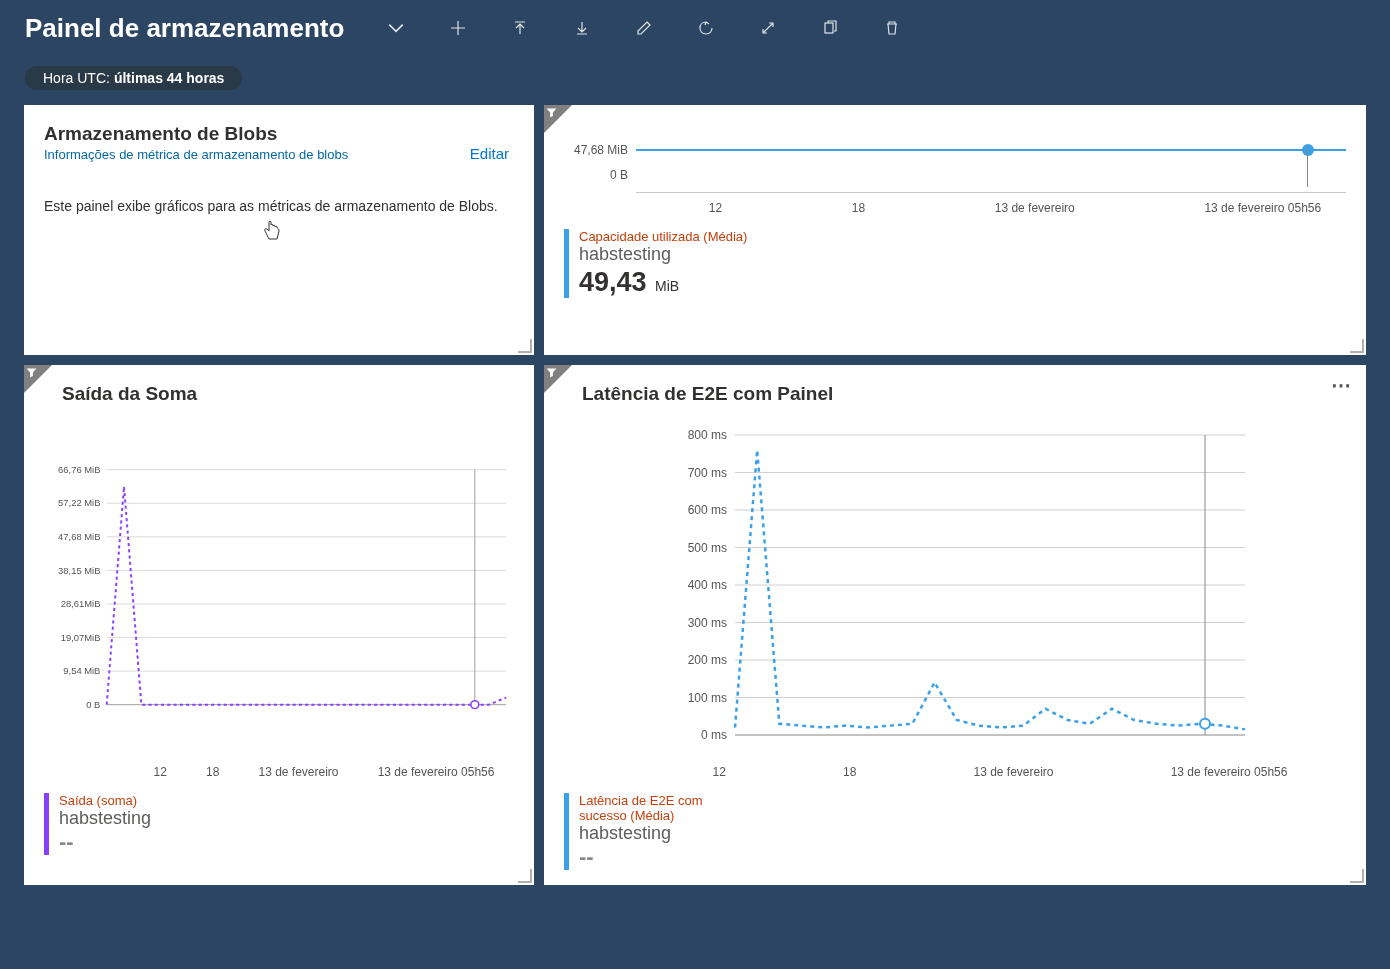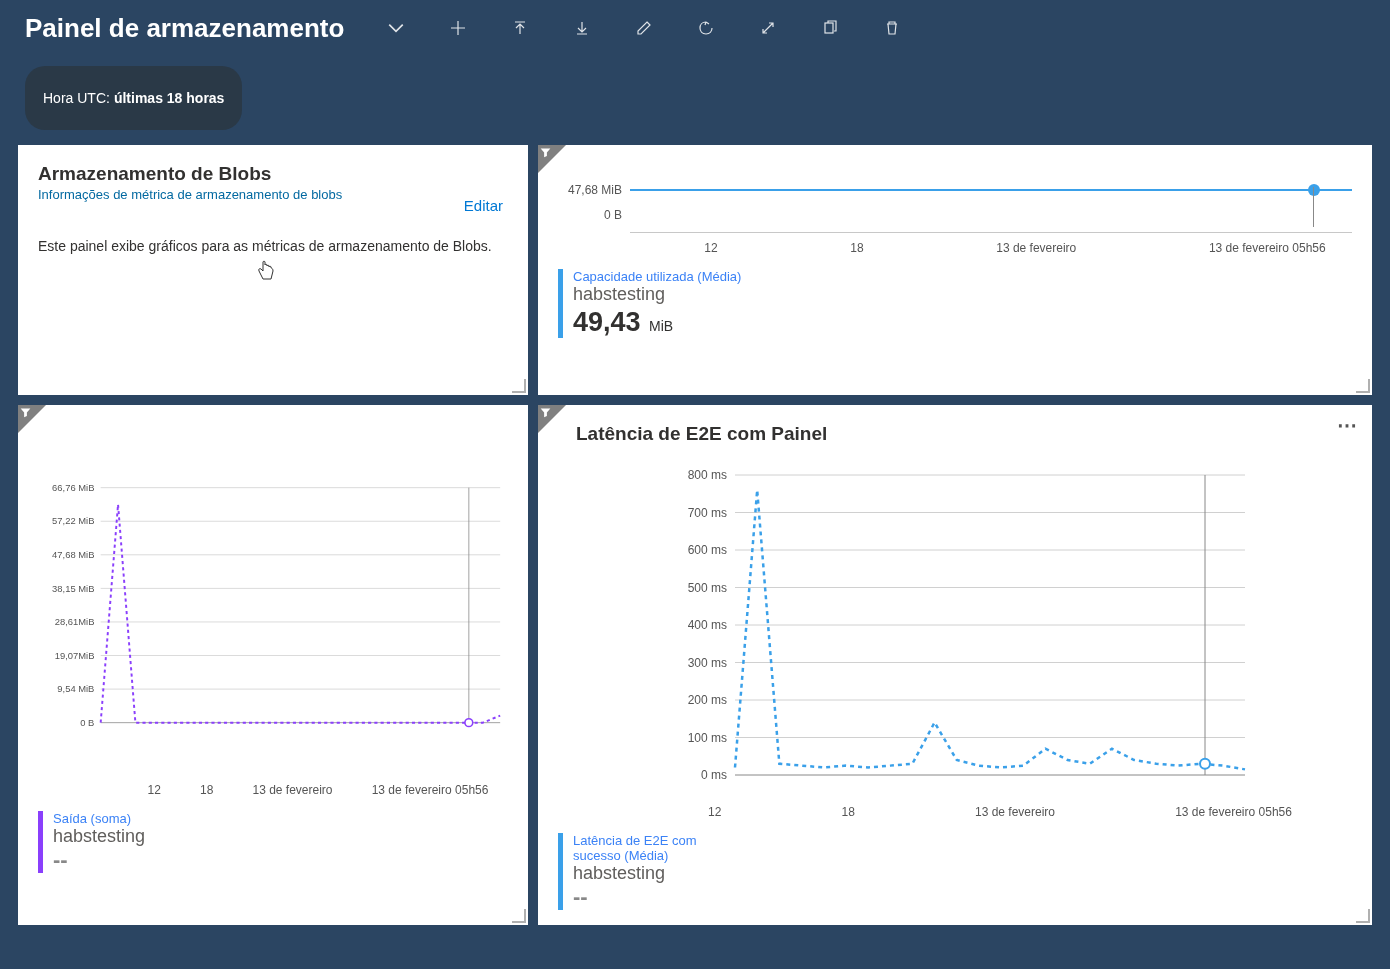--- a/index.html
+++ b/index.html
@@ -32,44 +32,44 @@
     color: #fff;
     cursor: pointer;
     opacity: 0.85;
   }
   .header-icon svg { width: 16px; height: 16px; }
   .chev svg { width: 18px; height: 18px; }
   .filter-pill {
     margin: 15px 0 15px 25px;
     background: #2a3947;
     color: #fff;
-    padding: 24px 18px;
+    padding: 4px 18px;
     border-radius: 20px;
     display: inline-flex;
     font-size: 14px;
     cursor: pointer;
   }
   .filter-pill .v { margin-left: 4px; font-weight: 600; }
   .grid {
-    padding: 0 18px;
+    padding: 0 24px;
     display: grid;
     grid-template-columns: 510px auto;
     grid-template-rows: 250px 520px;
     gap: 10px;
     border-radius: 15px;
   }
   .tile {
     background: #fff;
     position: relative;
     padding: 18px 20px 10px 20px;
   }
   .tile-title { font-size: 19px; font-weight: 600; margin-bottom: 2px; }
   .tile-sub { font-size: 13px; color: #0369a1; }
   .edit-link {
-    position: absolute; right: 25px; top: 52px;
+    position: absolute; right: 25px; top: 40px;
     color: #0078d4; font-size: 15px; cursor: pointer;
   }
   .tile-body { font-size: 14px; color: #323130; margin-top: 36px; }
   .cursor-hand {
     position: absolute; left: 238px; top: 115px;
     font-size: 22px; color: #333;
   }
   .filter-corner {
     position: absolute; left: 0; top: 0;
     width: 0; height: 0;
@@ -100,21 +100,21 @@
   .cap-vline { position:absolute; right:38px; top:-2px; width:1px; height:40px; background:#888; }
   .cap-line-gray { flex:1; height:1px; background:#c8c8c8; margin-top:35px; }
   .cap-xaxis { display:flex; justify-content:space-around; font-size:12px; color:#555; margin:8px 0 0 80px; }
   .legend {
     margin-top: 14px;
     display: flex;
     align-items: flex-start;
     gap: 10px;
   }
   .legend-bar { width: 5px; align-self: stretch; min-height: 50px; }
-  .legend-txt .l1 { font-size: 13px; color: #3b82f6; }
+  .legend-txt .l1 { font-size: 13px; color: #c2410c; }
   .legend-txt .l2 { font-size: 18px; color: #605e5c; }
   .legend-txt .val { font-size: 27px; font-weight: 700; display:inline-block; margin-top:2px; }
   .legend-txt .unit { font-size: 14px; margin-left:4px; }
   .legend-txt .dash { font-size: 22px; font-weight: 700; color:#888; }
   
   .chart-area { position: relative; margin-top: 20px; height: 340px; }
   .chart-area svg { width: 100%; height: 100%; }
   .ylabel { font-size:12px; fill:#555; text-anchor:end; }
   .gridline { stroke:#d0d0d0; stroke-width:1; }
   .axisline { stroke:#888; stroke-width:1; }
@@ -171,21 +171,21 @@
   </div>
   <div class="header-icon">
     <svg viewBox="0 0 16 16">
         <path d="M3 4h10M5 4V2h6v2M4 4l1 10h6l1-10" stroke="#fff" stroke-width="1.2" fill="none"></path>
       </svg>
   </div>
 </div>
 
 <div class="filter-pill">
   <span>Hora UTC:</span>
-  <span class="v">últimas 18 horas</span>
+  <span class="v">últimas 44 horas</span>
 </div>
 
 
 <div class="grid">
 
   <div class="tile">
     <div class="tile-title">Armazenamento de Blobs</div>
     <div class="tile-sub">Informações de métrica de armazenamento de blobs</div>
     <div class="edit-link">Editar</div>
     <div class="tile-body">Este painel exibe gráficos para as métricas de armazenamento de Blobs.</div>
@@ -233,20 +233,21 @@
     </div>
     <div class="resize-corner"></div>
   </div>
 
   <div class="tile">
     <div class="filter-corner">
       <svg viewBox="0 0 16 16">
           <path d="M1 2h14l-5 6v5l-4 2v-7L1 2z"></path>
         </svg>
     </div>
+    <div class="tile-title" style="margin-left:18px">Saída da Soma</div>
     <div class="chart-area">
       <svg viewBox="0 0 600 340" id="egress-svg">
           <line x1="80" x2="590" y1="10" y2="10" class="gridline"></line>
           <text x="72" y="14" class="ylabel">66,76 MiB</text>
           <line x1="80" x2="590" y1="52.857142857142854" y2="52.857142857142854" class="gridline"></line>
           <text x="72" y="56.857142857142854" class="ylabel">57,22 MiB</text>
           <line x1="80" x2="590" y1="95.71428571428571" y2="95.71428571428571" class="gridline"></line>
           <text x="72" y="99.71428571428571" class="ylabel">47,68 MiB</text>
           <line x1="80" x2="590" y1="138.57142857142856" y2="138.57142857142856" class="gridline"></line>
           <text x="72" y="142.57142857142856" class="ylabel">38,15 MiB</text>

